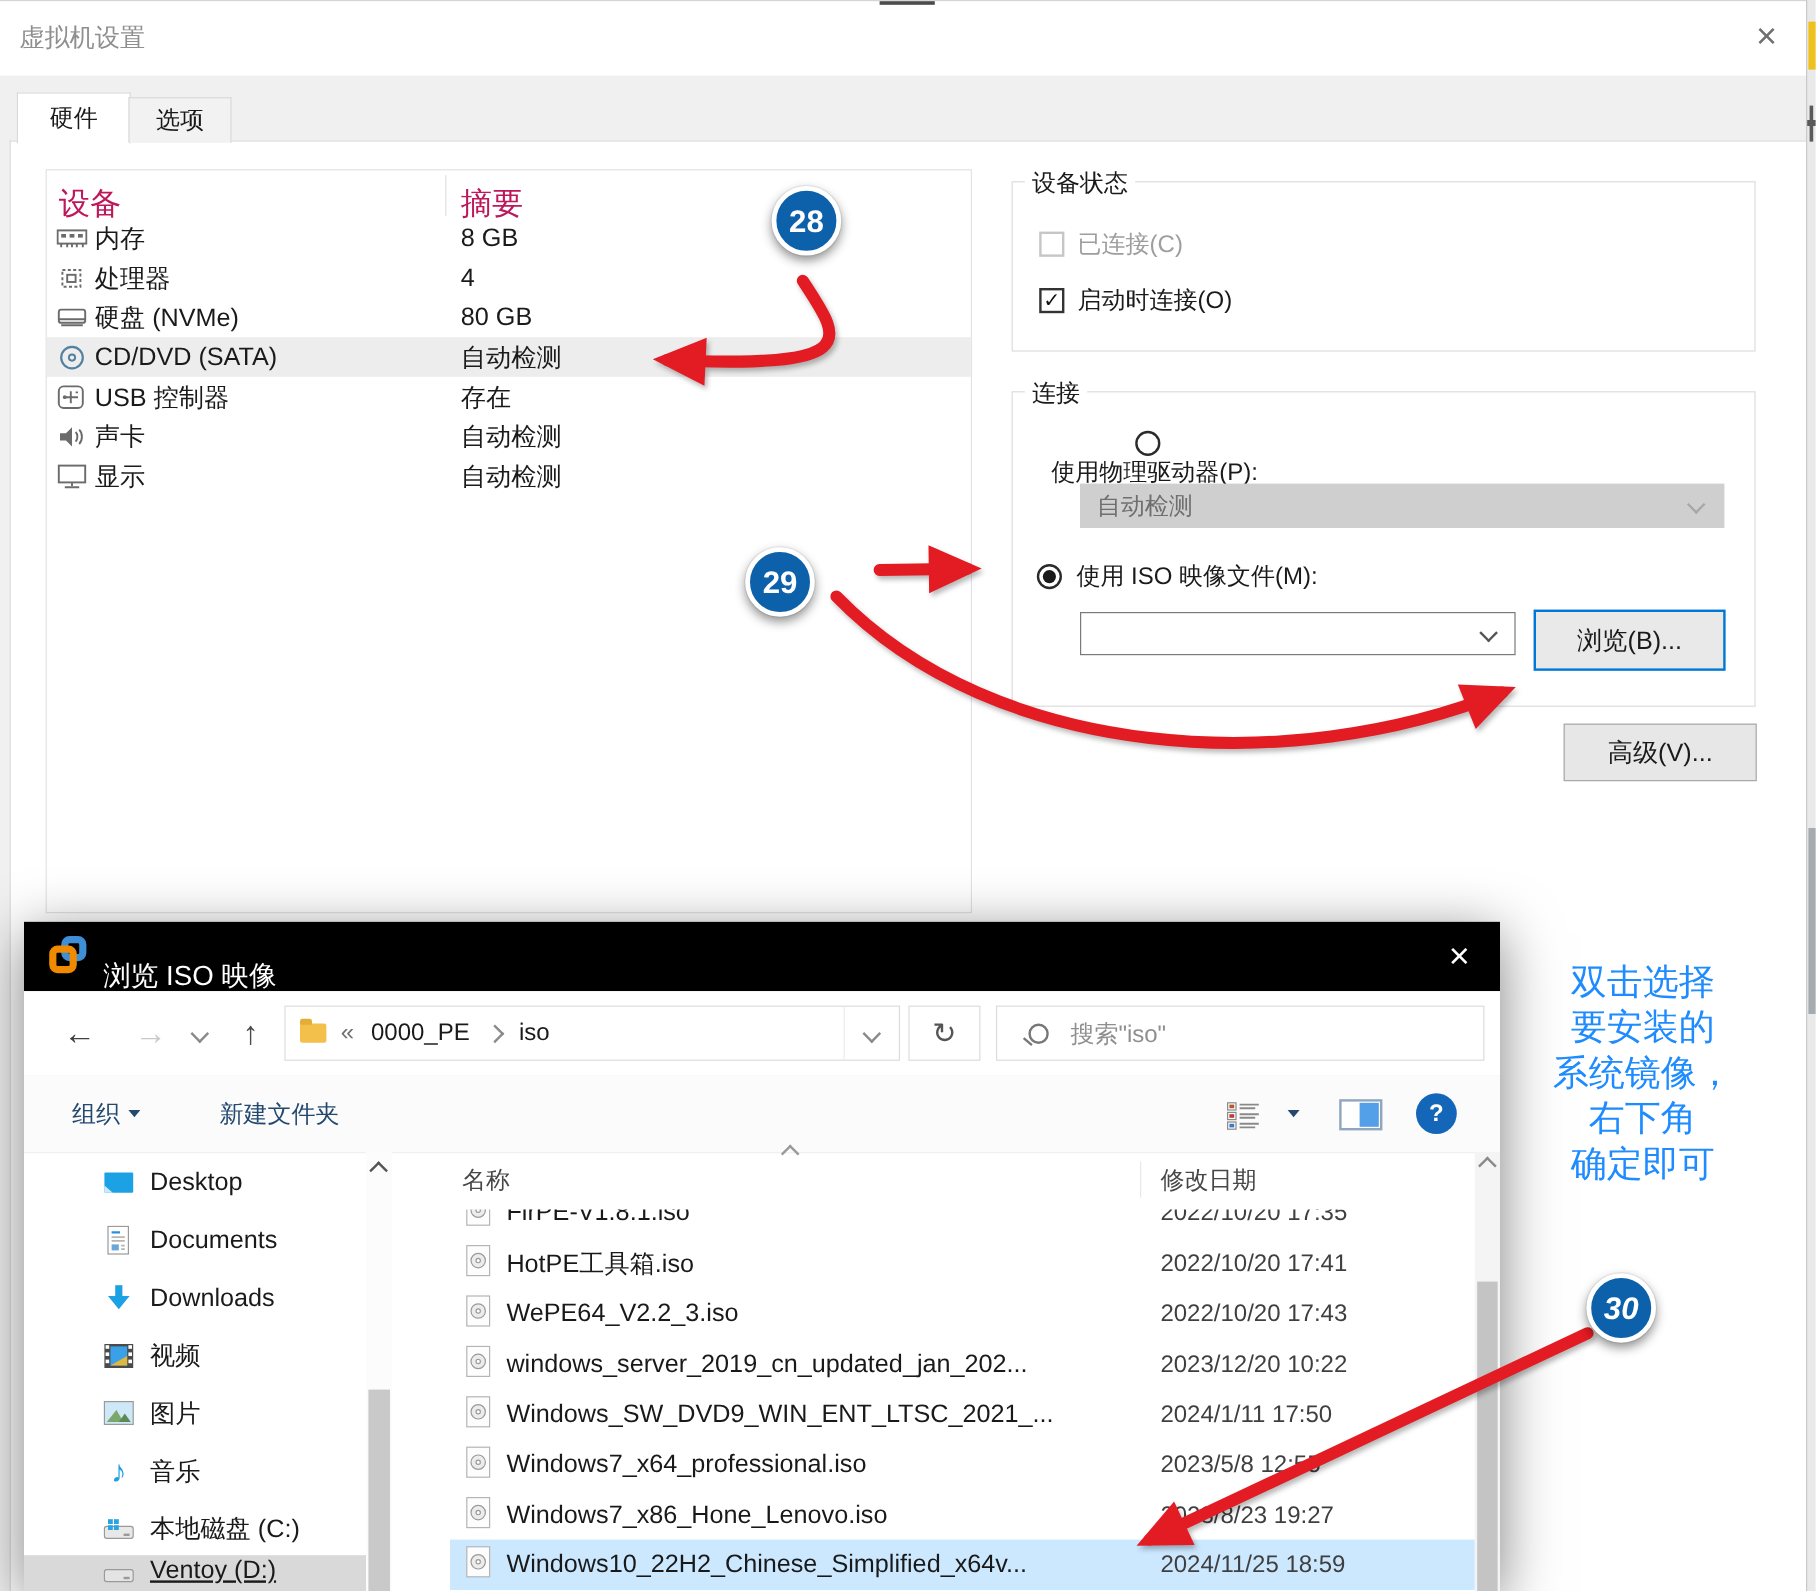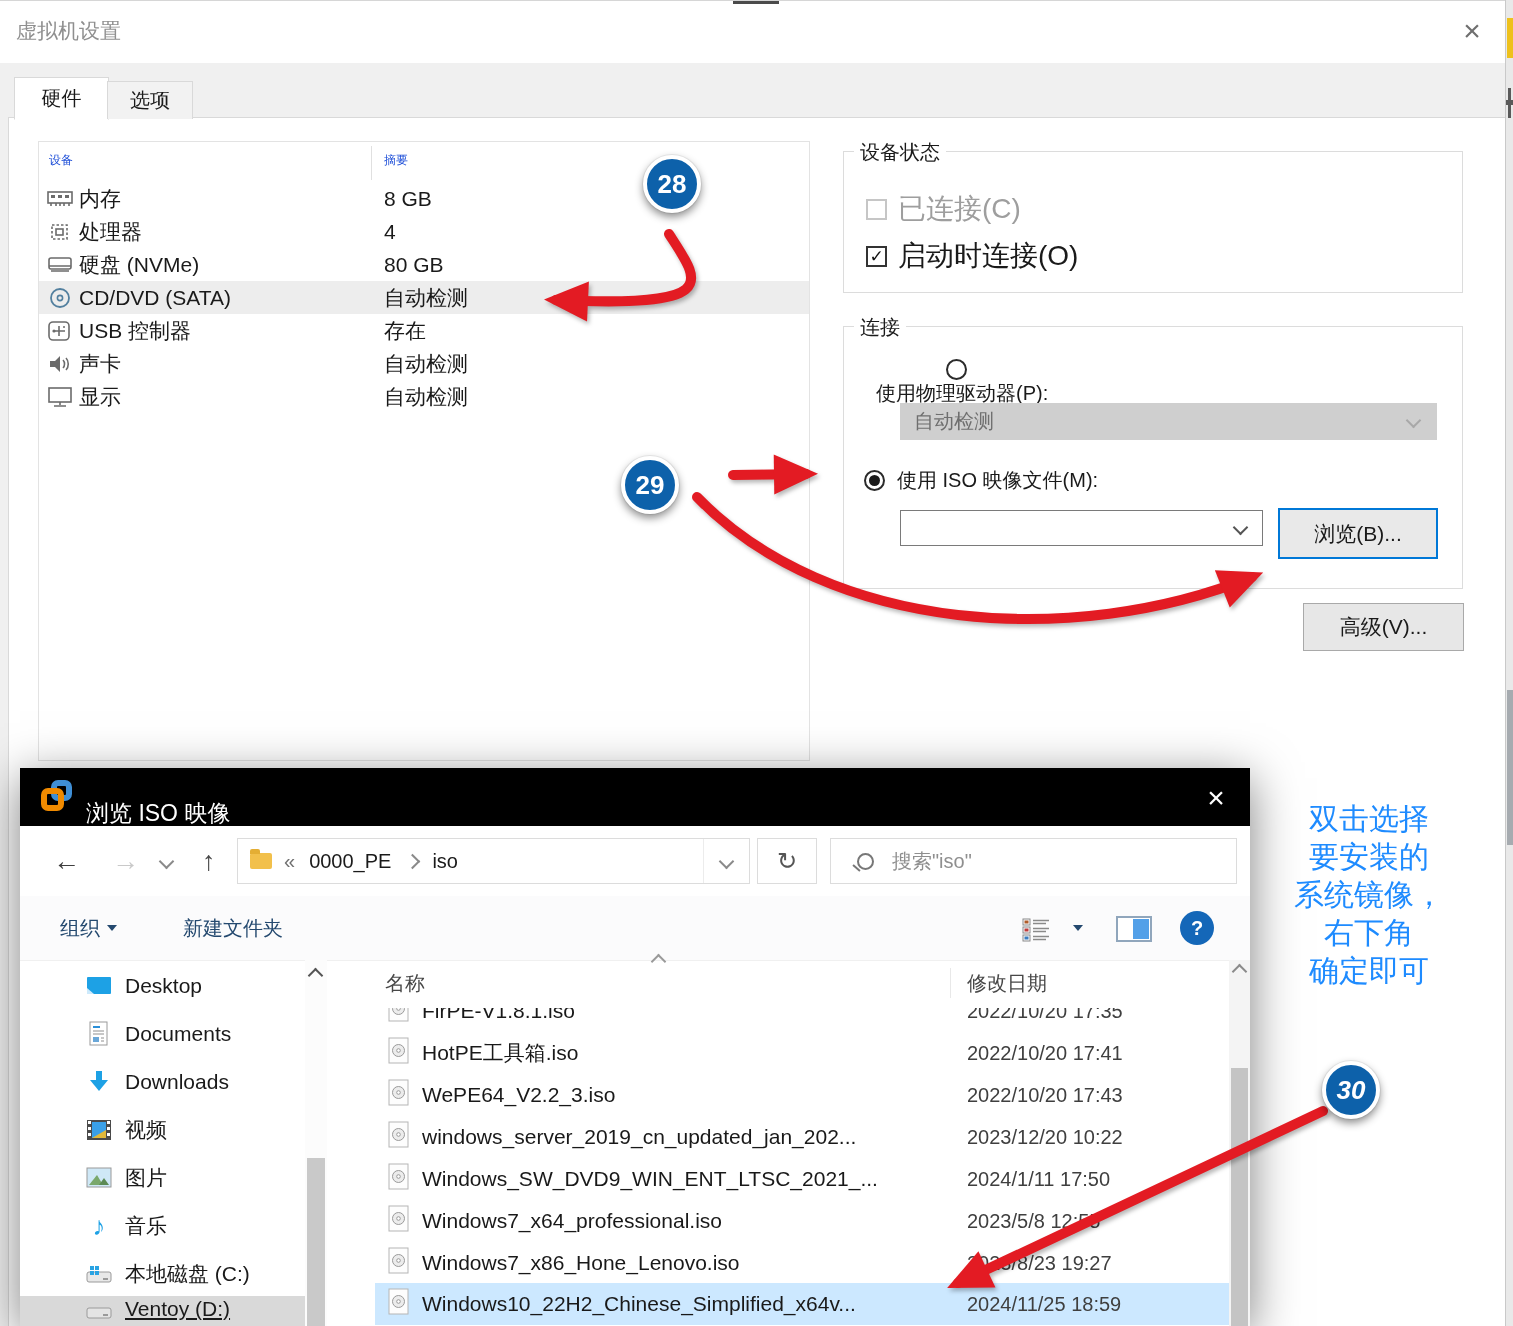--- a/index.html
+++ b/index.html
@@ -13,37 +13,37 @@
   .md-close{left:1452px;top:10px;width:40px;height:40px;font-size:30px;color:#6f6f6f;
             display:flex;align-items:center;justify-content:center;font-weight:300;}
   .md-graybg{left:0;top:62px;width:1505px;height:1264px;background:#f0f0f0;}
   .content-panel{left:8px;top:116px;width:1496px;height:1210px;background:#fff;
                  border:1px solid #d9d9d9;border-bottom:none;border-right:1px solid #cfcfcf;}
   .tab{height:41px;display:flex;align-items:center;justify-content:center;font-size:20px;z-index:3;}
   .tab-active{left:14px;top:76px;width:93px;background:#fff;border:1px solid #d9d9d9;border-bottom:1px solid #fff;}
   .tab-idle{left:107px;top:80px;width:84px;height:37px;background:#f2f2f2;border:1px solid #d9d9d9;border-bottom:none;}
   
   .device-panel{left:38px;top:140px;width:770px;height:618px;border:1px solid #e3e3e3;background:#fff;}
-  .dev-head{position:absolute;top:10px;font-size:12px;color:#1d4ed8;}
+  .dev-head{position:absolute;top:10px;font-size:26px;color:#be185d;}
   .dev-sep{position:absolute;left:332px;top:4px;width:1px;height:34px;background:#e0e0e0;}
   .dev-rows{position:absolute;left:0;top:40px;width:100%;}
   .dev-row{position:relative;height:33px;display:flex;align-items:center;font-size:21px;}
   .dev-row.hl{background:#ededed;}
   .dev-ico{width:26px;height:24px;margin-left:8px;margin-right:6px;flex:none;display:flex;align-items:center;}
   .dev-sum{position:absolute;left:345px;}
   
   .group{border:1px solid #dcdcdc;background:#fff;}
   .legend{position:absolute;top:-13px;left:10px;background:#fff;padding:0 6px;font-size:20px;}
   #grp-status{left:843px;top:150px;width:618px;height:140px;}
   #grp-conn{left:843px;top:325px;width:618px;height:261px;}
   .cb{width:21px;height:21px;background:#fff;box-sizing:border-box;}
   .cb.dis{border:2px solid #c6c6c6;}
   .cb.chk{border:2px solid #333;display:flex;align-items:center;justify-content:center;
           font-size:17px;font-weight:bold;color:#111;}
-  .cb-label{font-size:28px;}
+  .cb-label{font-size:20px;}
   .radio{width:21px;height:21px;border:2px solid #2b2b2b;border-radius:50%;box-sizing:border-box;
          display:flex;align-items:center;justify-content:center;background:#fff;}
   .radio .dot{width:11px;height:11px;border-radius:50%;background:#1a1a1a;}
   .dd-disabled{left:900px;top:402px;width:537px;height:37px;background:#cfcfcf;
                display:flex;align-items:center;font-size:20px;color:#6f6f6f;padding-left:14px;box-sizing:border-box;}
   .combo{left:900px;top:509px;width:363px;height:36px;background:#fff;border:1px solid #7a7a7a;box-sizing:border-box;}
   .chev{display:inline-block;width:9px;height:9px;border-right:2px solid #888;border-bottom:2px solid #888;
         transform:rotate(45deg);}
   .chev.up{transform:rotate(-135deg);}
   .btn{display:flex;align-items:center;justify-content:center;font-size:21px;box-sizing:border-box;}

